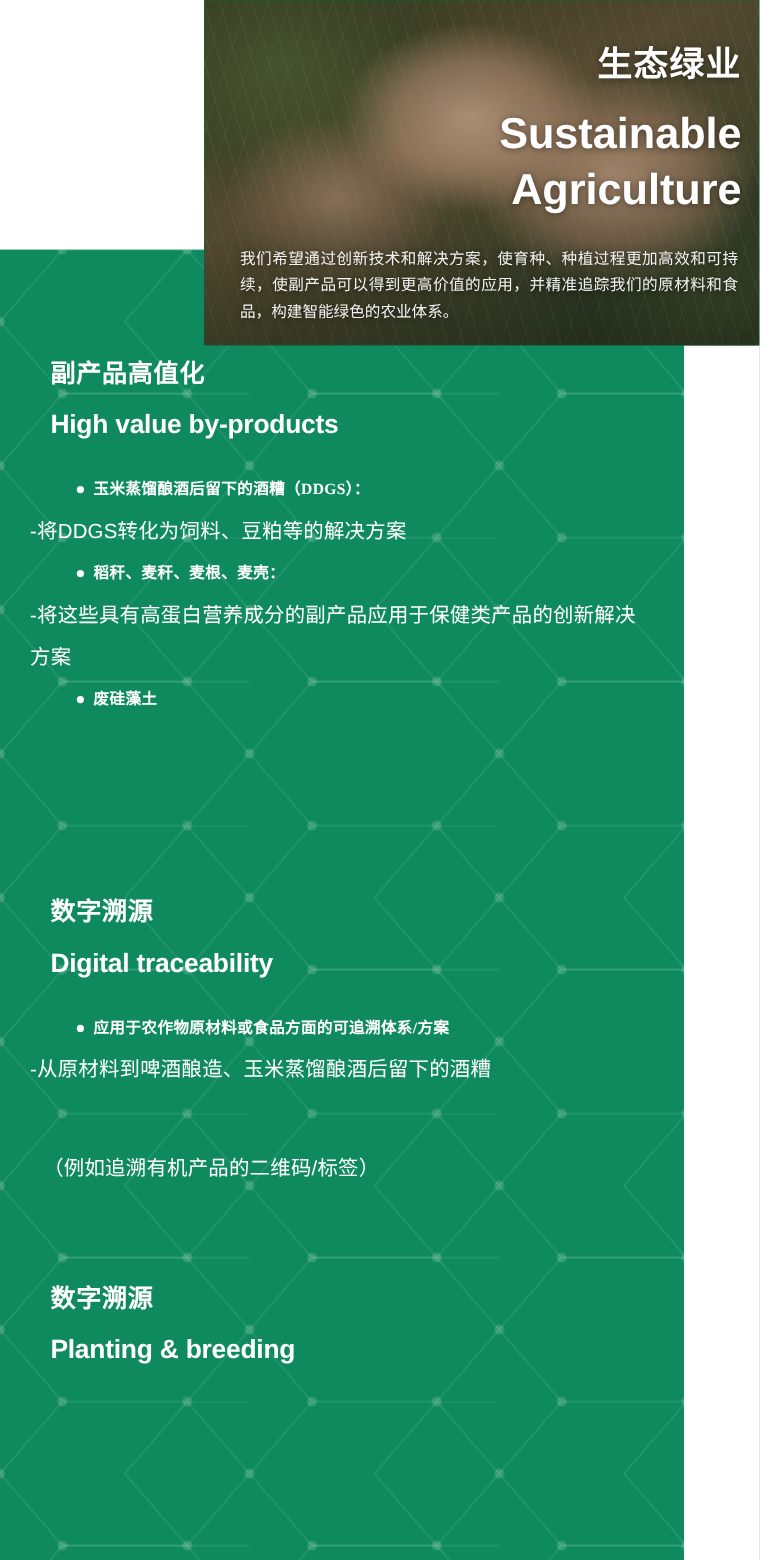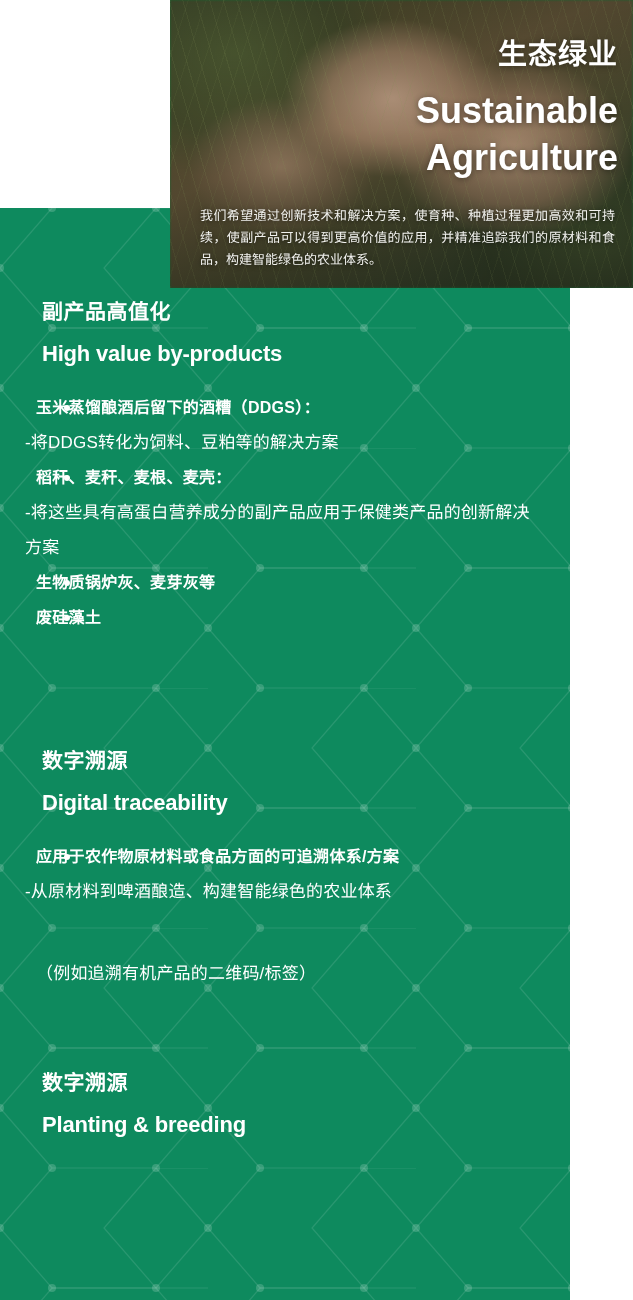--- a/index.html
+++ b/index.html
@@ -131,26 +131,27 @@
     letter-spacing: -0.2px;
   }
 
   ul.bullets {
     list-style: none;
     margin: 0;
     padding: 0;
   }
   ul.bullets li {
     position: relative;
-    padding-left: 36px;
+    padding-left: 78px;
     padding-right: 28px;
-    font-size: 16px;
+    font-size: 13px;
     font-weight: bold;
     line-height: 35px;
     letter-spacing: 0.3px;
+    font-family: Liberation Serif, serif;
   }
   ul.bullets li::before {
     content: "";
     position: absolute;
     left: 64px;
     top: 15px;
     width: 6px;
     height: 6px;
     border-radius: 50%;
     background: #ffffff;
@@ -216,32 +217,31 @@
     <div class="h-en">High value by-products</div>
     <ul class="bullets" style="margin-top:24px;">
       <li>玉米蒸馏酿酒后留下的酒糟（DDGS）：</li>
     </ul>
     <div class="dash">-将DDGS转化为饲料、豆粕等的解决方案</div>
     <ul class="bullets">
       <li>稻秆、麦秆、麦根、麦壳：</li>
     </ul>
     <div class="dash">-将这些具有高蛋白营养成分的副产品应用于保健类产品的创新解决方案</div>
     <ul class="bullets">
-      <li>生物质锅炉灰、麦芽灰等</li>
       <li>废硅藻土</li>
     </ul>
   </div>
 
   <div class="sec" id="sec-1" style="top:541px;">
     <div class="h-cn">数字溯源</div>
     <div class="h-en">Digital traceability</div>
     <ul class="bullets" style="margin-top:24px;">
       <li>应用于农作物原材料或食品方面的可追溯体系/方案</li>
     </ul>
-    <div class="dash">-从原材料到啤酒酿造、构建智能绿色的农业体系</div>
+    <div class="dash">-从原材料到啤酒酿造、玉米蒸馏酿酒后留下的酒糟</div>
     <div class="dash indent2">（例如追溯有机产品的二维码/标签）</div>
   </div>
 
   <div class="sec" id="sec-2" style="top:863px;">
     <div class="h-cn">数字溯源</div>
     <div class="h-en">Planting &amp; breeding</div>
   </div>
 
 </div>
 

